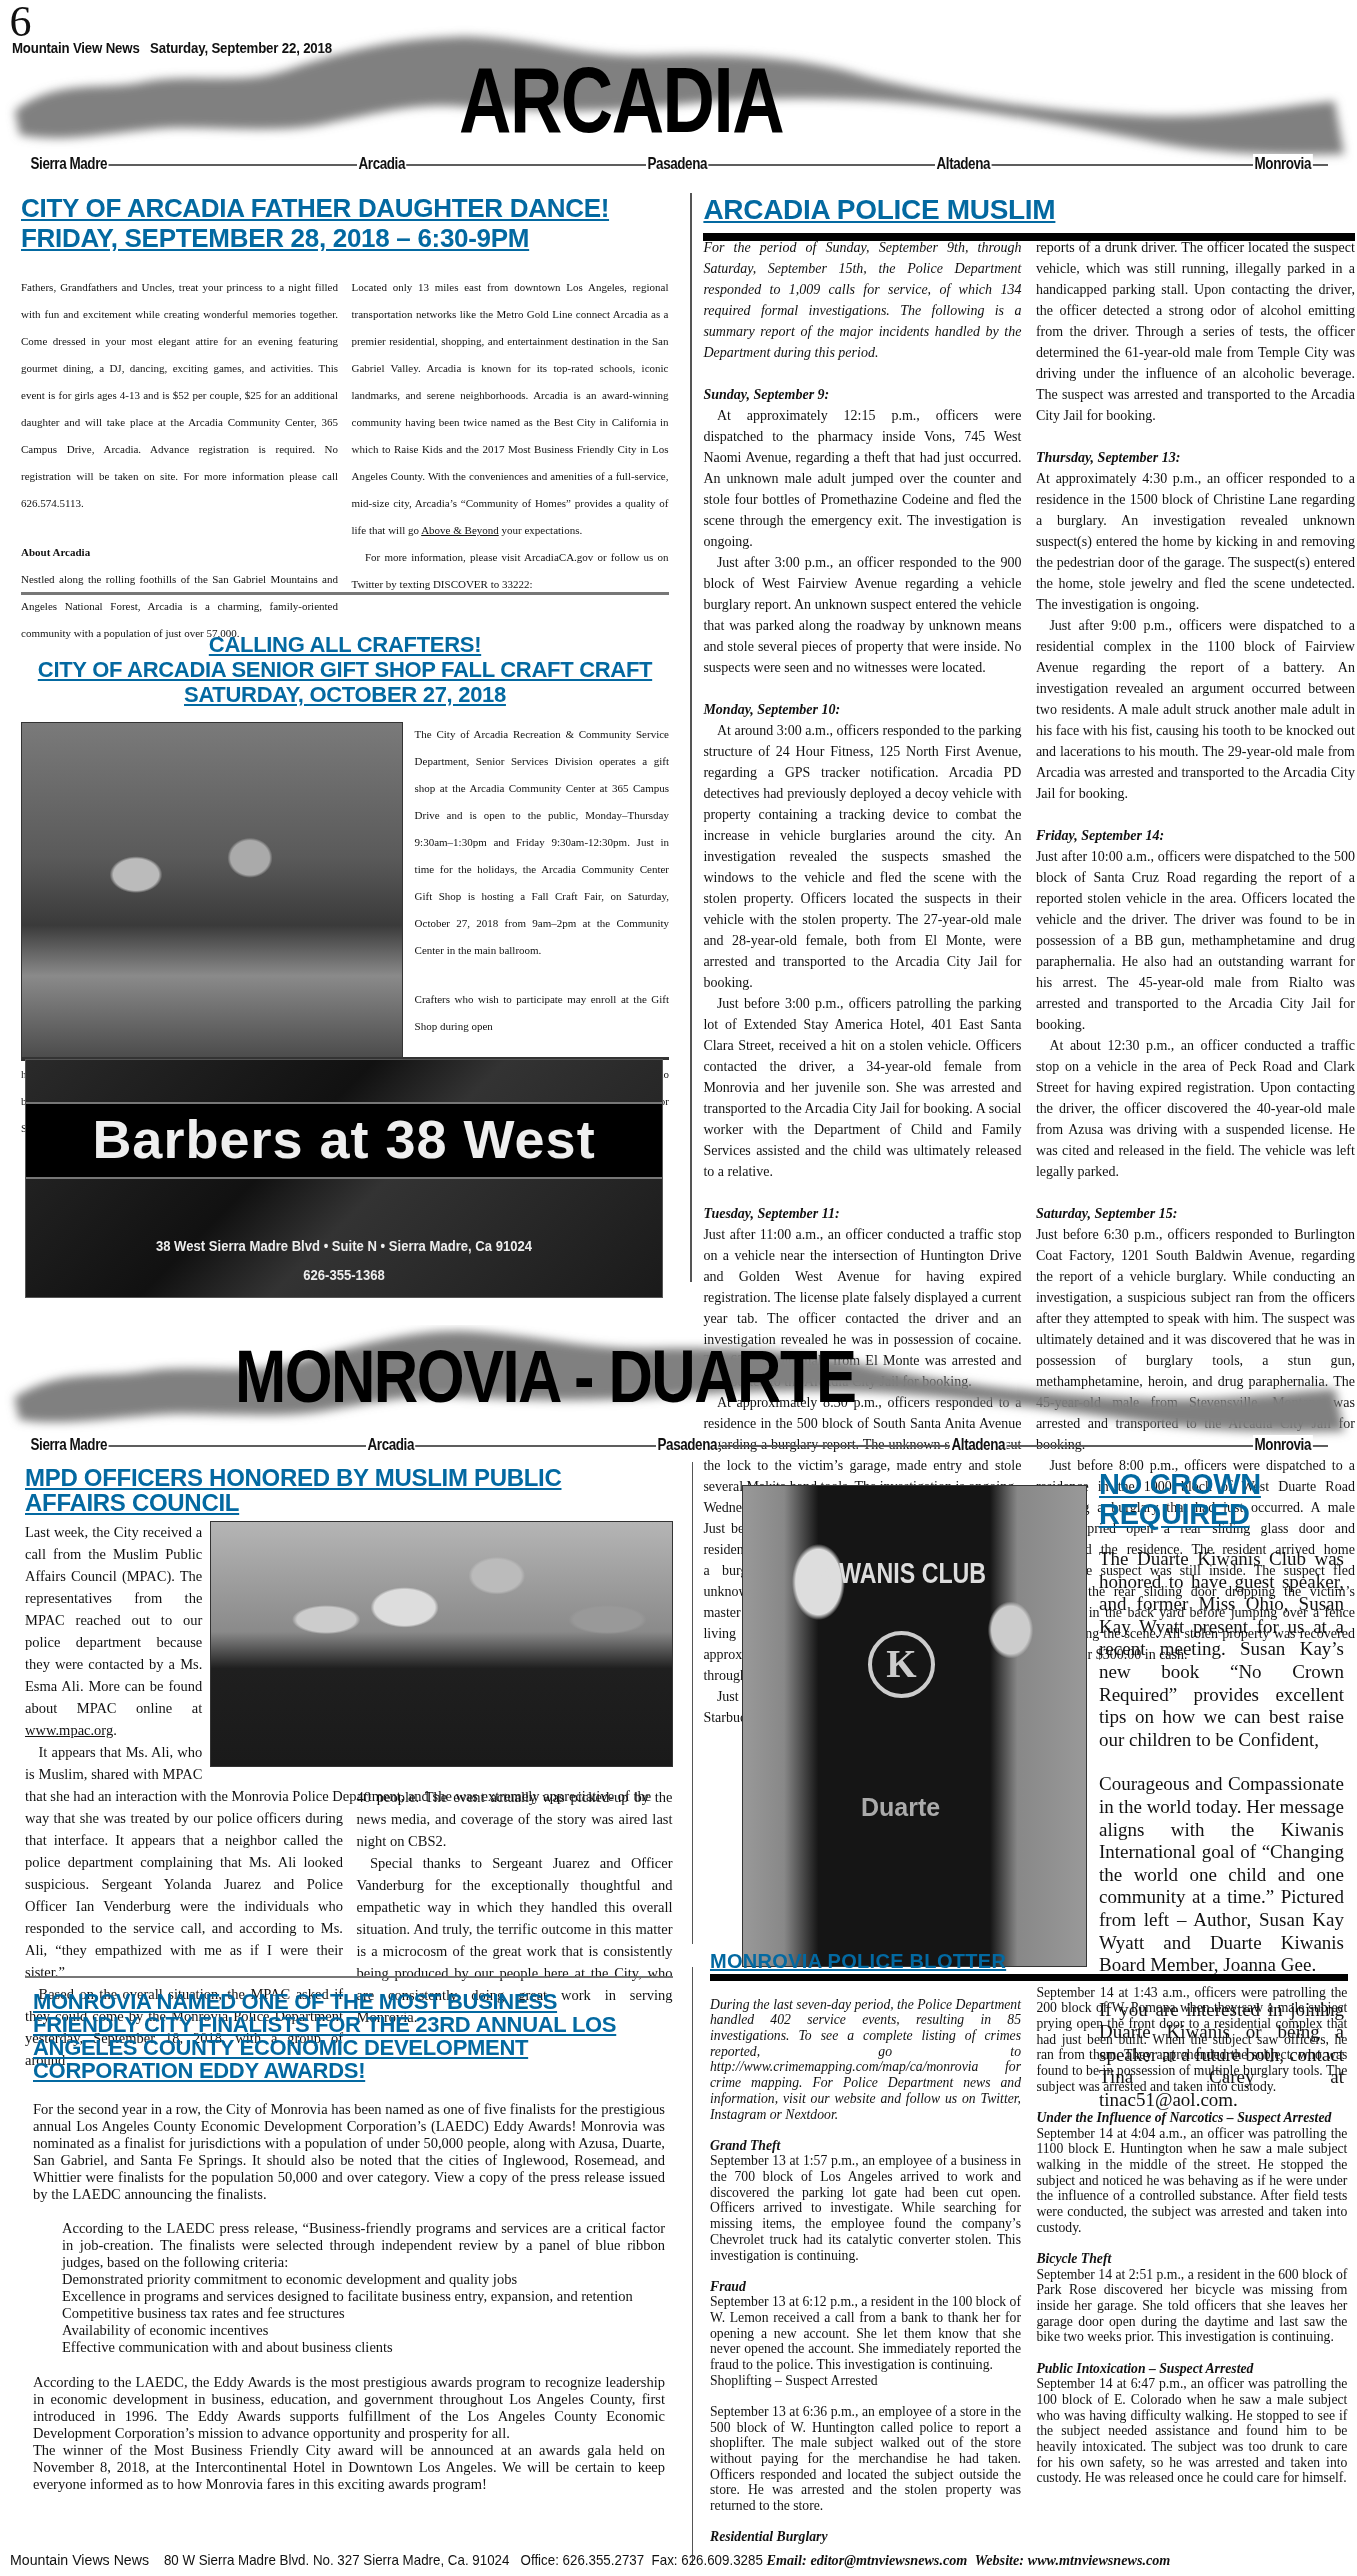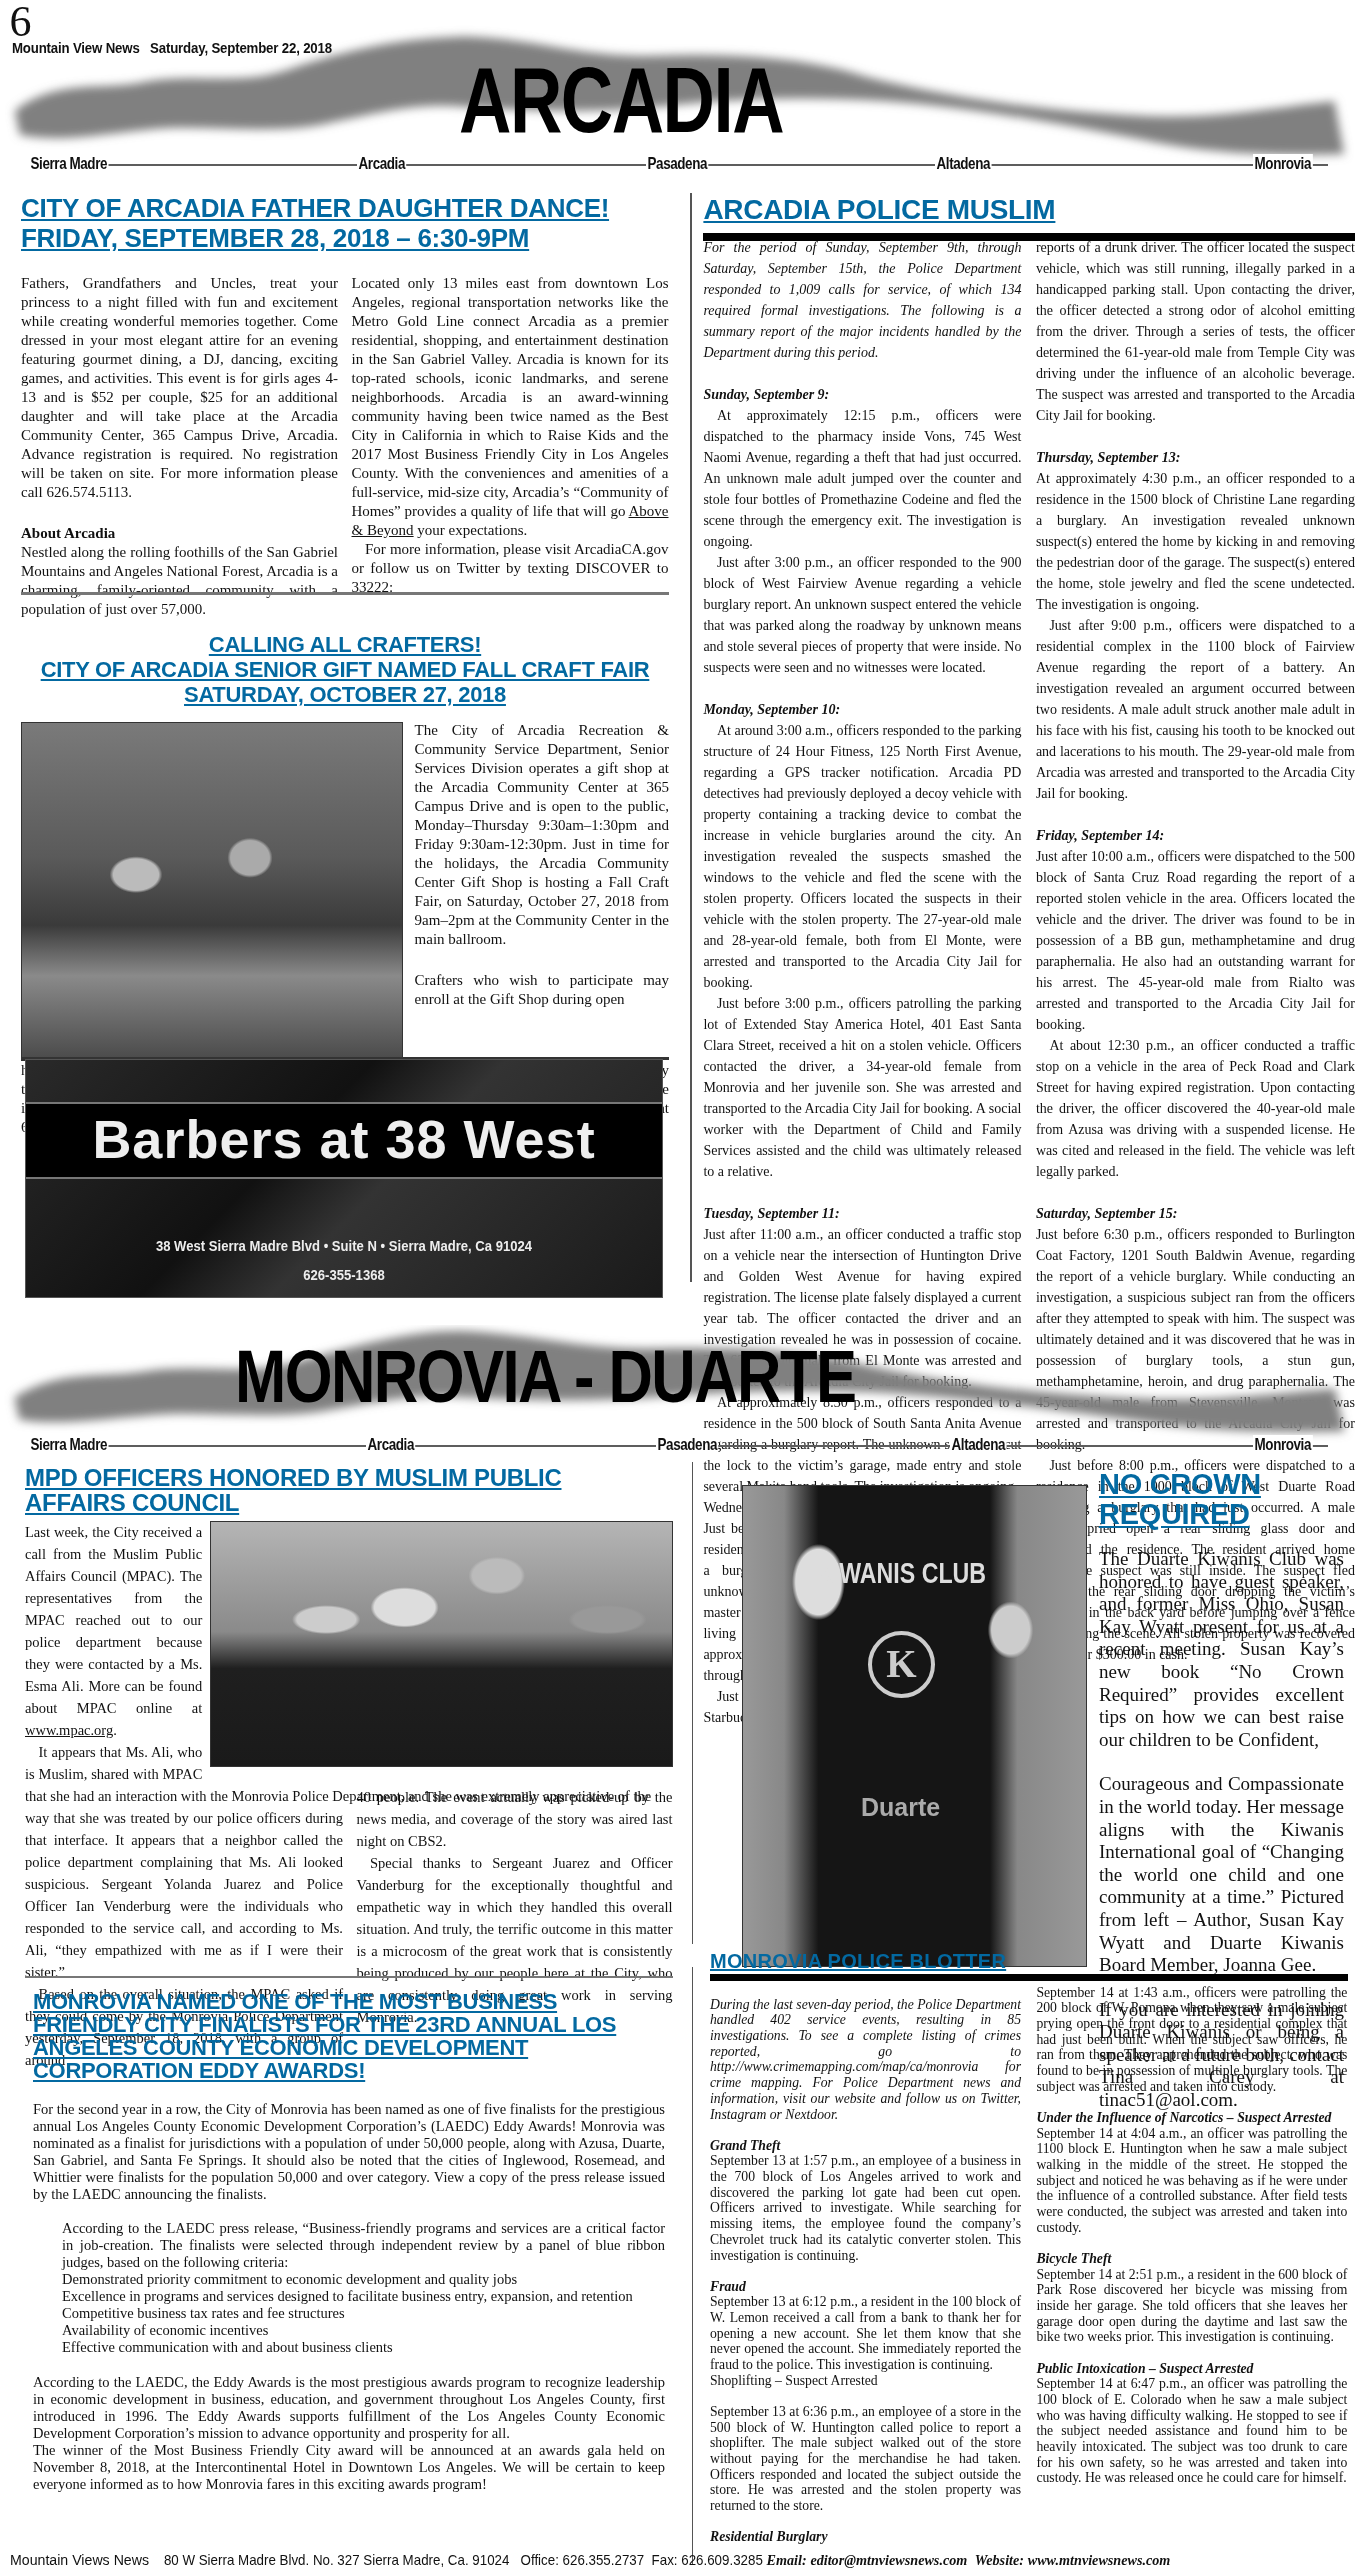--- a/index.html
+++ b/index.html
@@ -15,21 +15,21 @@
 
   .banner { left: 0; width: 1357px; height: 183px; }
   .banner svg { position: absolute; left: 0; top: 0; }
   .banner-title { position: absolute; font-family: "Liberation Sans", sans-serif; font-weight: bold; color: #000; transform: scaleX(0.78); transform-origin: left top; letter-spacing: -1.9px; }
   .cityline { position: absolute; left: 29px; right: 29px; height: 21px; }
   .cityline .rule { position: absolute; left: 0; right: 0; top: 9.6px; height: 2.9px; background: linear-gradient(#333,#888,#333); }
   .cityline span { position: absolute; top: 0; background: #fff; padding: 0 1.9px; font-family: "Liberation Sans", sans-serif; font-weight: bold; font-size: 16.4px; transform: scaleX(0.82); transform-origin: left; letter-spacing: -0.5px; color: #111; }
 
   
   h1.hd { font-family: "Liberation Sans", sans-serif; font-weight: bold; color: #0369a1; letter-spacing: -0.3px; text-decoration: underline; }
-  .txt { font-size: 15px; line-height: 19px; text-align: justify; }
+  .txt { font-size: 11px; line-height: 27px; text-align: justify; }
   .txt p { margin: 0; }
   .ind { text-indent: 13.5px; }
   .it { font-style: italic; }
   .bi { font-style: italic; font-weight: bold; }
   .b { font-weight: bold; }
   .u { text-decoration: underline; }
   .gap { height: 22px; }
 
   .col-rule { background: #555; width: 1.9px; }
   .hr { background: #777; height: 2.9px; }
@@ -87,21 +87,21 @@
       <p><span>Located only 13 miles east from downtown Los Angeles, regional transportation networks like the Metro Gold Line connect Arcadia as a premier residential, shopping, and entertainment destination in the San Gabriel Valley. Arcadia is known for its top-rated schools, iconic landmarks, and serene neighborhoods. Arcadia is an award-winning community having been twice named as the Best City in California in which to Raise Kids and the 2017 Most Business Friendly City in Los Angeles County. With the conveniences and amenities of a full-service, mid-size city, Arcadia’s “Community of Homes” provides a quality of life that will go </span><span class="u">Above &amp; Beyond</span><span> your expectations.</span></p>
       <p class="ind">For more information, please visit ArcadiaCA.gov or follow us on Twitter by texting DISCOVER to 33222:</p>
     </div>
   </div>
 </div>
 <div class="abs hr" style="left:21px; top:592px; width:648px;"></div>
 
 <div class="abs" style="left:21px; top:632px; width:648px;">
   <h1 class="hd" style="font-size:22px; line-height:25px; text-align:center;">
     <div>CALLING ALL CRAFTERS!</div>
-    <div>CITY OF ARCADIA SENIOR GIFT NAMED FALL CRAFT FAIR</div>
+    <div>CITY OF ARCADIA SENIOR GIFT SHOP FALL CRAFT CRAFT</div>
     <div>SATURDAY, OCTOBER 27, 2018</div>
   </h1>
   <div style="position:relative; margin-top:13.5px;">
     <div class="photo" style="float:left; width:382px; height:339px; margin-right:11.6px; margin-top:1.9px; background: radial-gradient(ellipse at 30% 45%, #bbb 0 6%, transparent 7%), radial-gradient(ellipse at 60% 40%, #aaa 0 6%, transparent 7%), linear-gradient(180deg,#7a7a7a 0%,#5a5a5a 40%,#3a3a3a 60%,#8a8a8a 75%,#4a4a4a 100%);">
     </div>
     <div class="txt">
       <p>The City of Arcadia Recreation &amp; Community Service Department, Senior Services Division operates a gift shop at the Arcadia Community Center at 365 Campus Drive and is open to the public, Monday–Thursday 9:30am–1:30pm and Friday 9:30am-12:30pm. Just in time for the holidays, the Arcadia Community Center Gift Shop is hosting a Fall Craft Fair, on Saturday, October 27, 2018 from 9am–2pm at the Community Center in the main ballroom.</p>
       <div class="gap"></div>
       <p>Crafters who wish to participate may enroll at the Gift Shop during open</p>
       <p style="clear:both;">hours. The table rental fee is $30 with all sales going to the crafters.  Crafts can be general or holiday themed and must be self-crafted. Sorry, no baked goods or homemade edibles are allowed.  For more information please contact the Recreation and Community Services Department Senior Services at 626.574.5130.</p>

